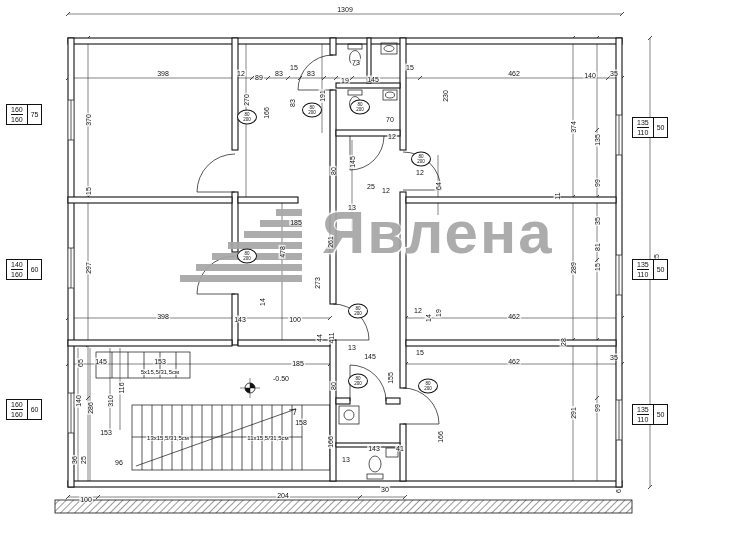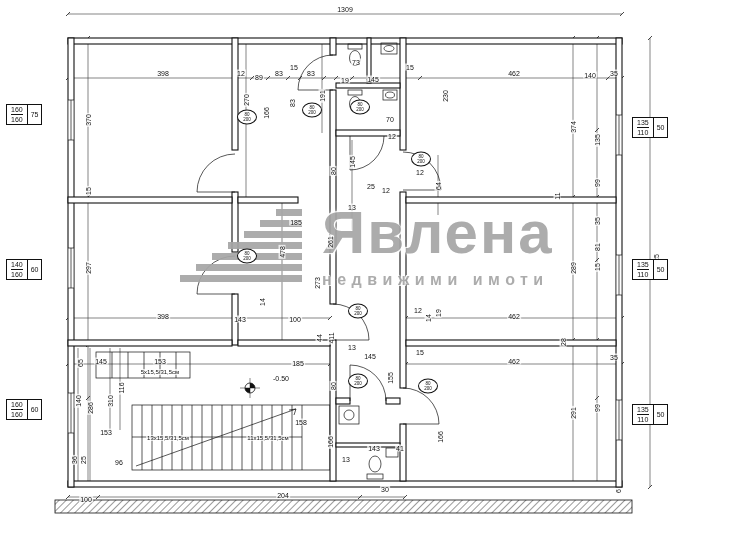--- a/index.html
+++ b/index.html
@@ -153,21 +153,20 @@
         <rect x="82" y="11" width="42" height="7"></rect>
         <rect x="66" y="22" width="58" height="7"></rect>
         <rect x="50" y="33" width="74" height="7"></rect>
         <rect x="34" y="44" width="90" height="7"></rect>
         <rect x="18" y="55" width="106" height="7"></rect>
         <rect x="2" y="66" width="122" height="7"></rect>
       </g>
     </svg>
     <div class="wm-text">
       <div class="wm-brand">Явлена</div>
-      <div class="wm-sub">недвижими имоти</div>
     </div>
   </div>
 
   <div id="labels-layer">
       <span class="dim" style="left: 345px; top: 9px; transform: translate(-50%, -50%);">1309</span>
       <span class="dim" style="left: 656px; top: 262px; transform: translate(-50%, -50%) rotate(-90deg);">1025</span>
       <span class="dim" style="left: 163px; top: 73px; transform: translate(-50%, -50%);">398</span>
       <span class="dim" style="left: 241px; top: 73px; transform: translate(-50%, -50%);">12</span>
       <span class="dim" style="left: 259px; top: 77px; transform: translate(-50%, -50%);">89</span>
       <span class="dim" style="left: 279px; top: 73px; transform: translate(-50%, -50%);">83</span>

